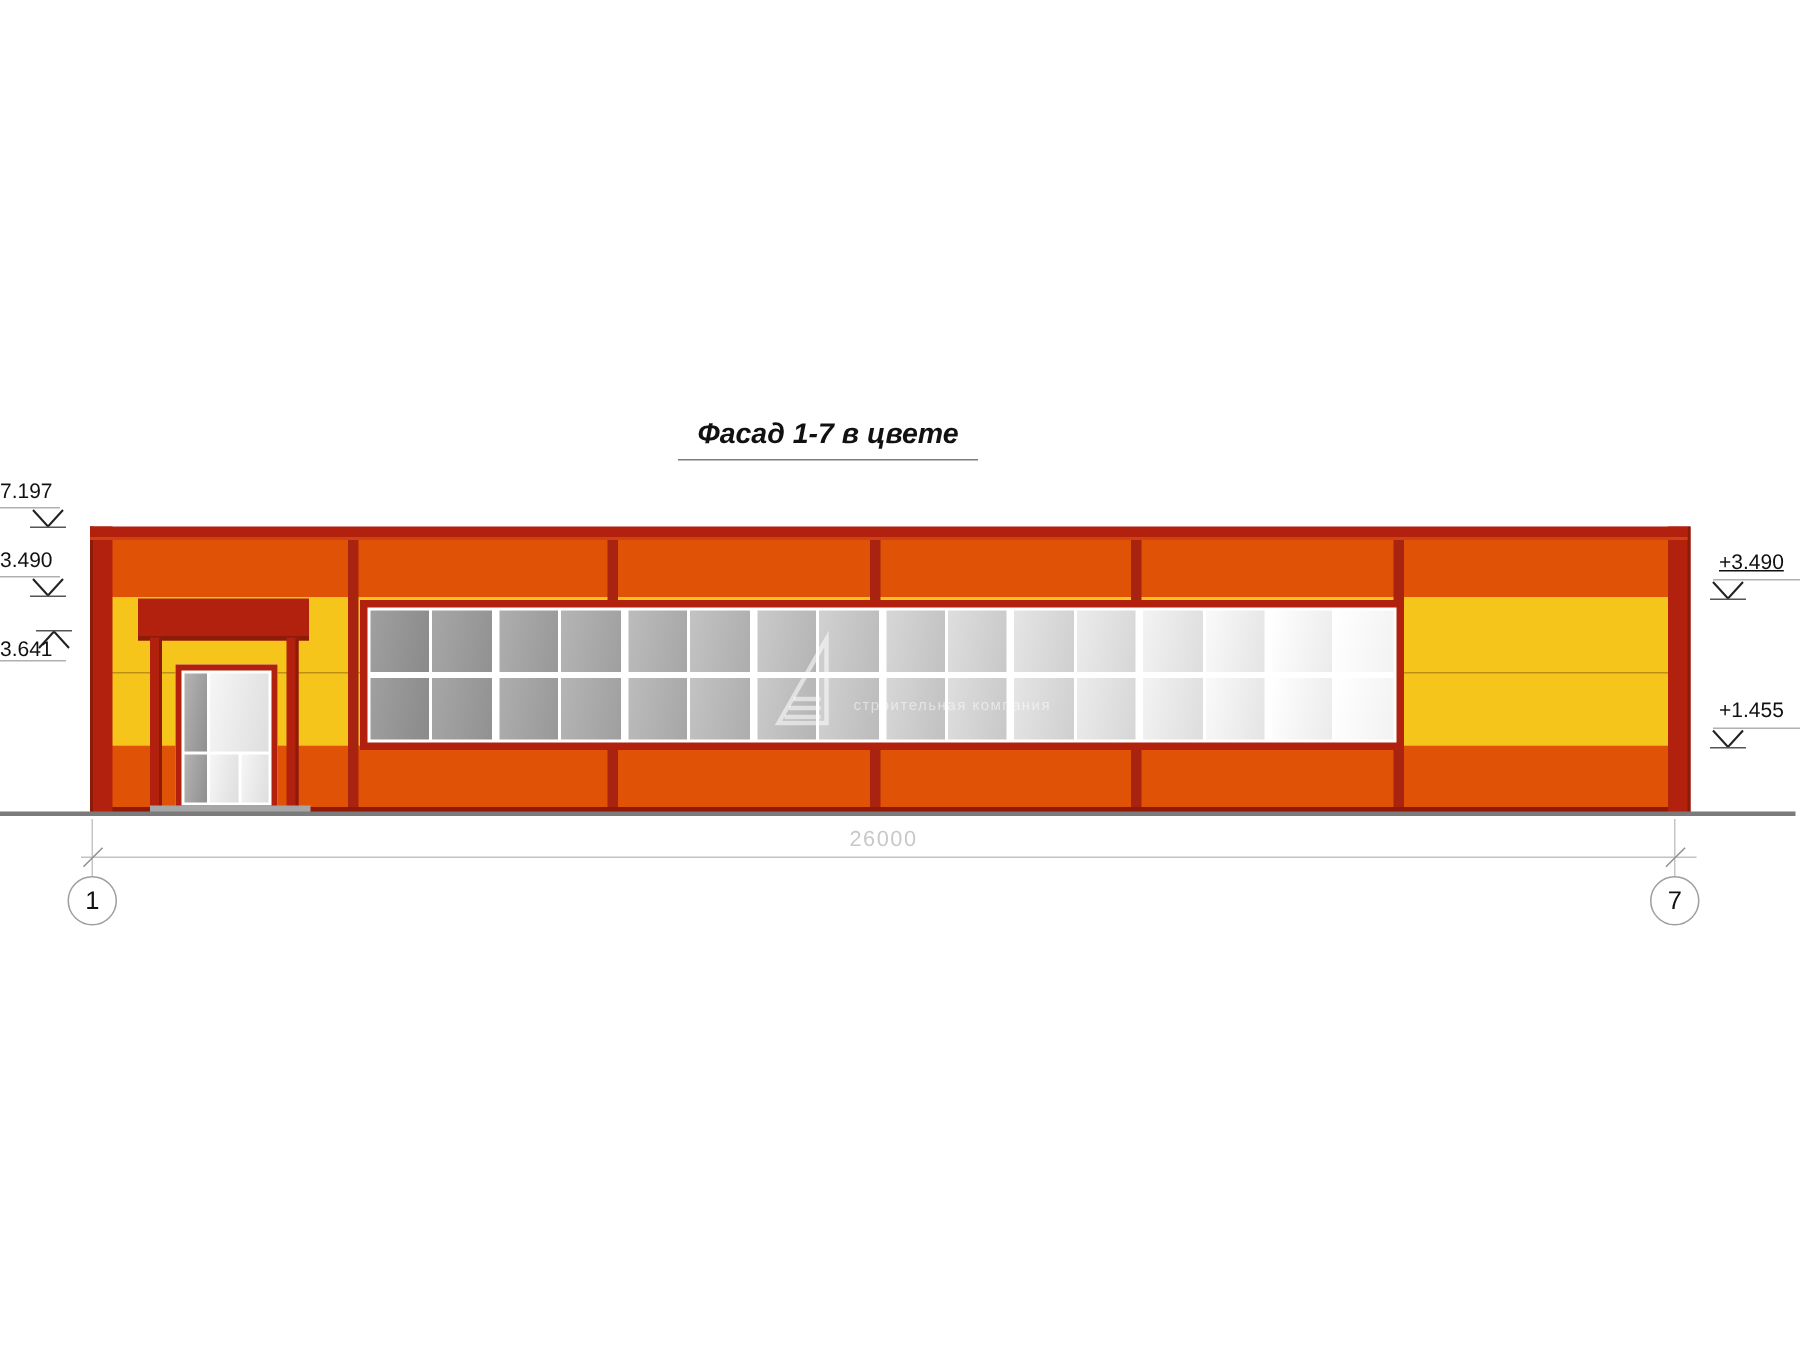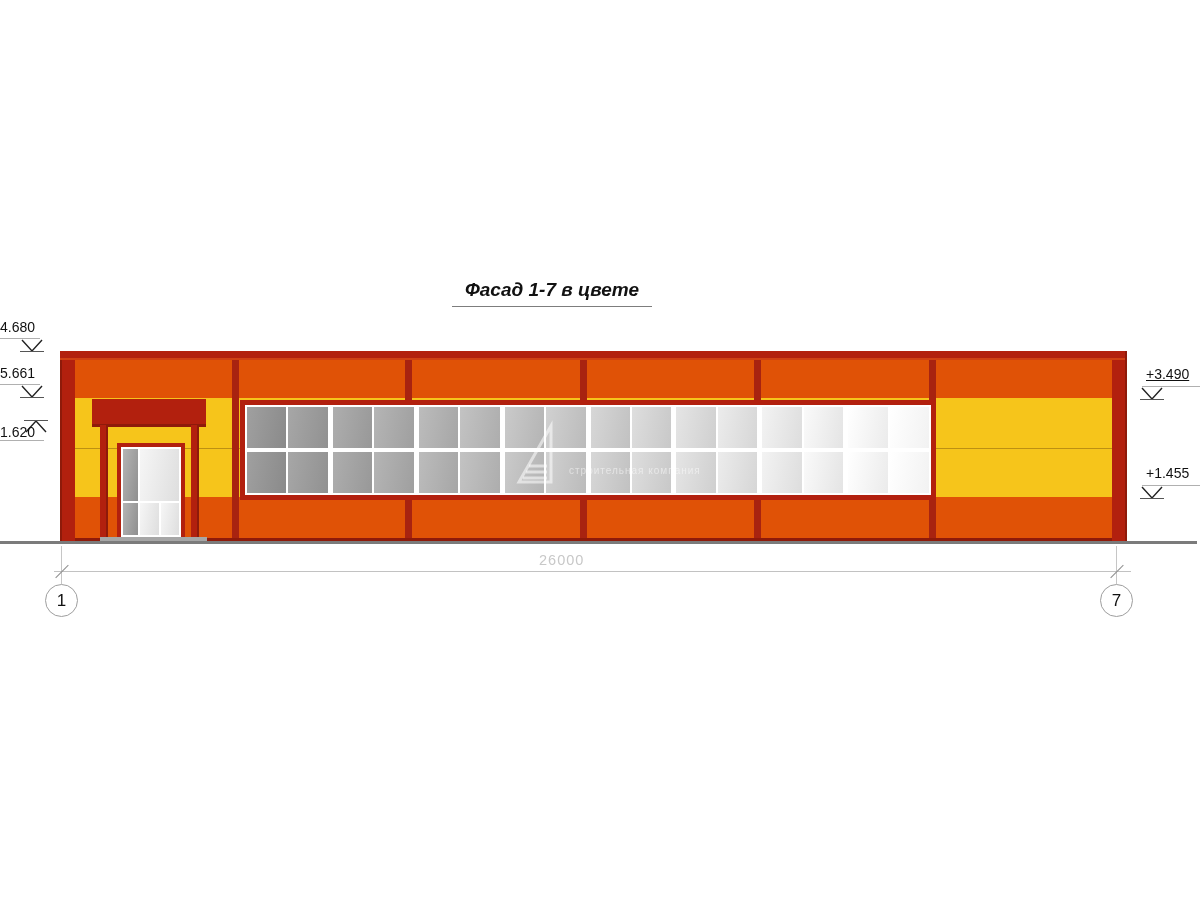--- a/index.html
+++ b/index.html
@@ -57,21 +57,21 @@
   .watermark{position:absolute;left:511px;top:418px;width:190px;height:70px;z-index:8;
              color:rgba(255,255,255,0.55);pointer-events:none;}
   .wm-logo{position:absolute;left:0;top:2px;}
   .wm-name{position:absolute;left:56px;top:12px;font-size:30px;font-weight:bold;letter-spacing:2px;}
   .wm-sub{position:absolute;left:58px;top:47px;font-size:10px;letter-spacing:1px;color:rgba(255,255,255,0.5);}
 
   
   .ext-line{position:absolute;top:546px;width:1px;height:38px;background:#c6c6c6;}
   .dim-line{position:absolute;left:54px;top:571px;width:1077px;height:1px;background:#c2c2c2;}
   .tick{position:absolute;width:18px;height:1px;background:#8f8f8f;transform:rotate(-45deg);}
-  .dim-label{position:absolute;left:539px;top:552px;width:100px;
+  .dim-label{position:absolute;left:539px;top:552px;width:100px;text-align:center;
              font-size:14.5px;color:#c8c8c8;letter-spacing:1px;}
   .axis-circle{position:absolute;top:584px;width:33px;height:33px;border:1px solid #9e9e9e;
                border-radius:50%;background:#fff;display:flex;align-items:center;justify-content:center;
                font-size:17px;color:#111;box-sizing:border-box;}
 
   
   .elv-label{position:absolute;font-size:14px;color:#111;white-space:nowrap;}
   .elv-line{position:absolute;height:1px;background:#b0b0b0;}
   .elv-arrow{position:absolute;}
 </style>
@@ -198,39 +198,39 @@
   <div class="ground"></div>
 
   <div class="watermark">
     <svg class="wm-logo" width="52" height="66" viewBox="0 0 52 66">
       <path d="M8 62 L40 6 L40 62 Z" fill="none" stroke="rgba(255,255,255,0.55)" stroke-width="3"></path>
       <path d="M18 46 H36 M15 52 H36 M12 58 H36" stroke="rgba(255,255,255,0.55)" stroke-width="3" fill="none"></path>
     </svg>
     <div class="wm-sub">строительная компания</div>
   </div>
 
-  <div class="elv-label" style="left:0;top:319px;">4.680</div>
+  <div class="elv-label" style="left:0;top:319px;">7.197</div>
   <div class="elv-line" style="left:0;top:338px;width:40px;"></div>
   <svg class="elv-arrow" style="left:20px;top:339px;" width="24" height="14" viewBox="0 0 24 14">
     <path d="M2 1 L12 12 L22 1" fill="none" stroke="#222" stroke-width="1.4"></path>
     <path d="M0 12.5 H24" stroke="#555" stroke-width="1"></path>
   </svg>
 
-  <div class="elv-label" style="left:0;top:365px;">5.661</div>
+  <div class="elv-label" style="left:0;top:365px;">3.490</div>
   <div class="elv-line" style="left:0;top:384px;width:40px;"></div>
   <svg class="elv-arrow" style="left:20px;top:385px;" width="24" height="14" viewBox="0 0 24 14">
     <path d="M2 1 L12 12 L22 1" fill="none" stroke="#222" stroke-width="1.4"></path>
     <path d="M0 12.5 H24" stroke="#555" stroke-width="1"></path>
   </svg>
 
   <svg class="elv-arrow" style="left:24px;top:420px;" width="24" height="13" viewBox="0 0 24 13">
     <path d="M2 12 L12 1 L22 12" fill="none" stroke="#222" stroke-width="1.4"></path>
     <path d="M0 0.5 H24" stroke="#555" stroke-width="1"></path>
   </svg>
-  <div class="elv-label" style="left:0;top:424px;">1.620</div>
+  <div class="elv-label" style="left:0;top:424px;">3.641</div>
   <div class="elv-line" style="left:0;top:440px;width:44px;"></div>
 
   <div class="elv-label" style="left:1146px;top:366px;text-decoration:underline;">+3.490</div>
   <div class="elv-line" style="left:1142px;top:386px;width:58px;"></div>
   <svg class="elv-arrow" style="left:1140px;top:387px;" width="24" height="14" viewBox="0 0 24 14">
     <path d="M2 1 L12 12 L22 1" fill="none" stroke="#222" stroke-width="1.4"></path>
     <path d="M0 12.5 H24" stroke="#555" stroke-width="1"></path>
   </svg>
 
   <div class="elv-label" style="left:1146px;top:465px;">+1.455</div>

